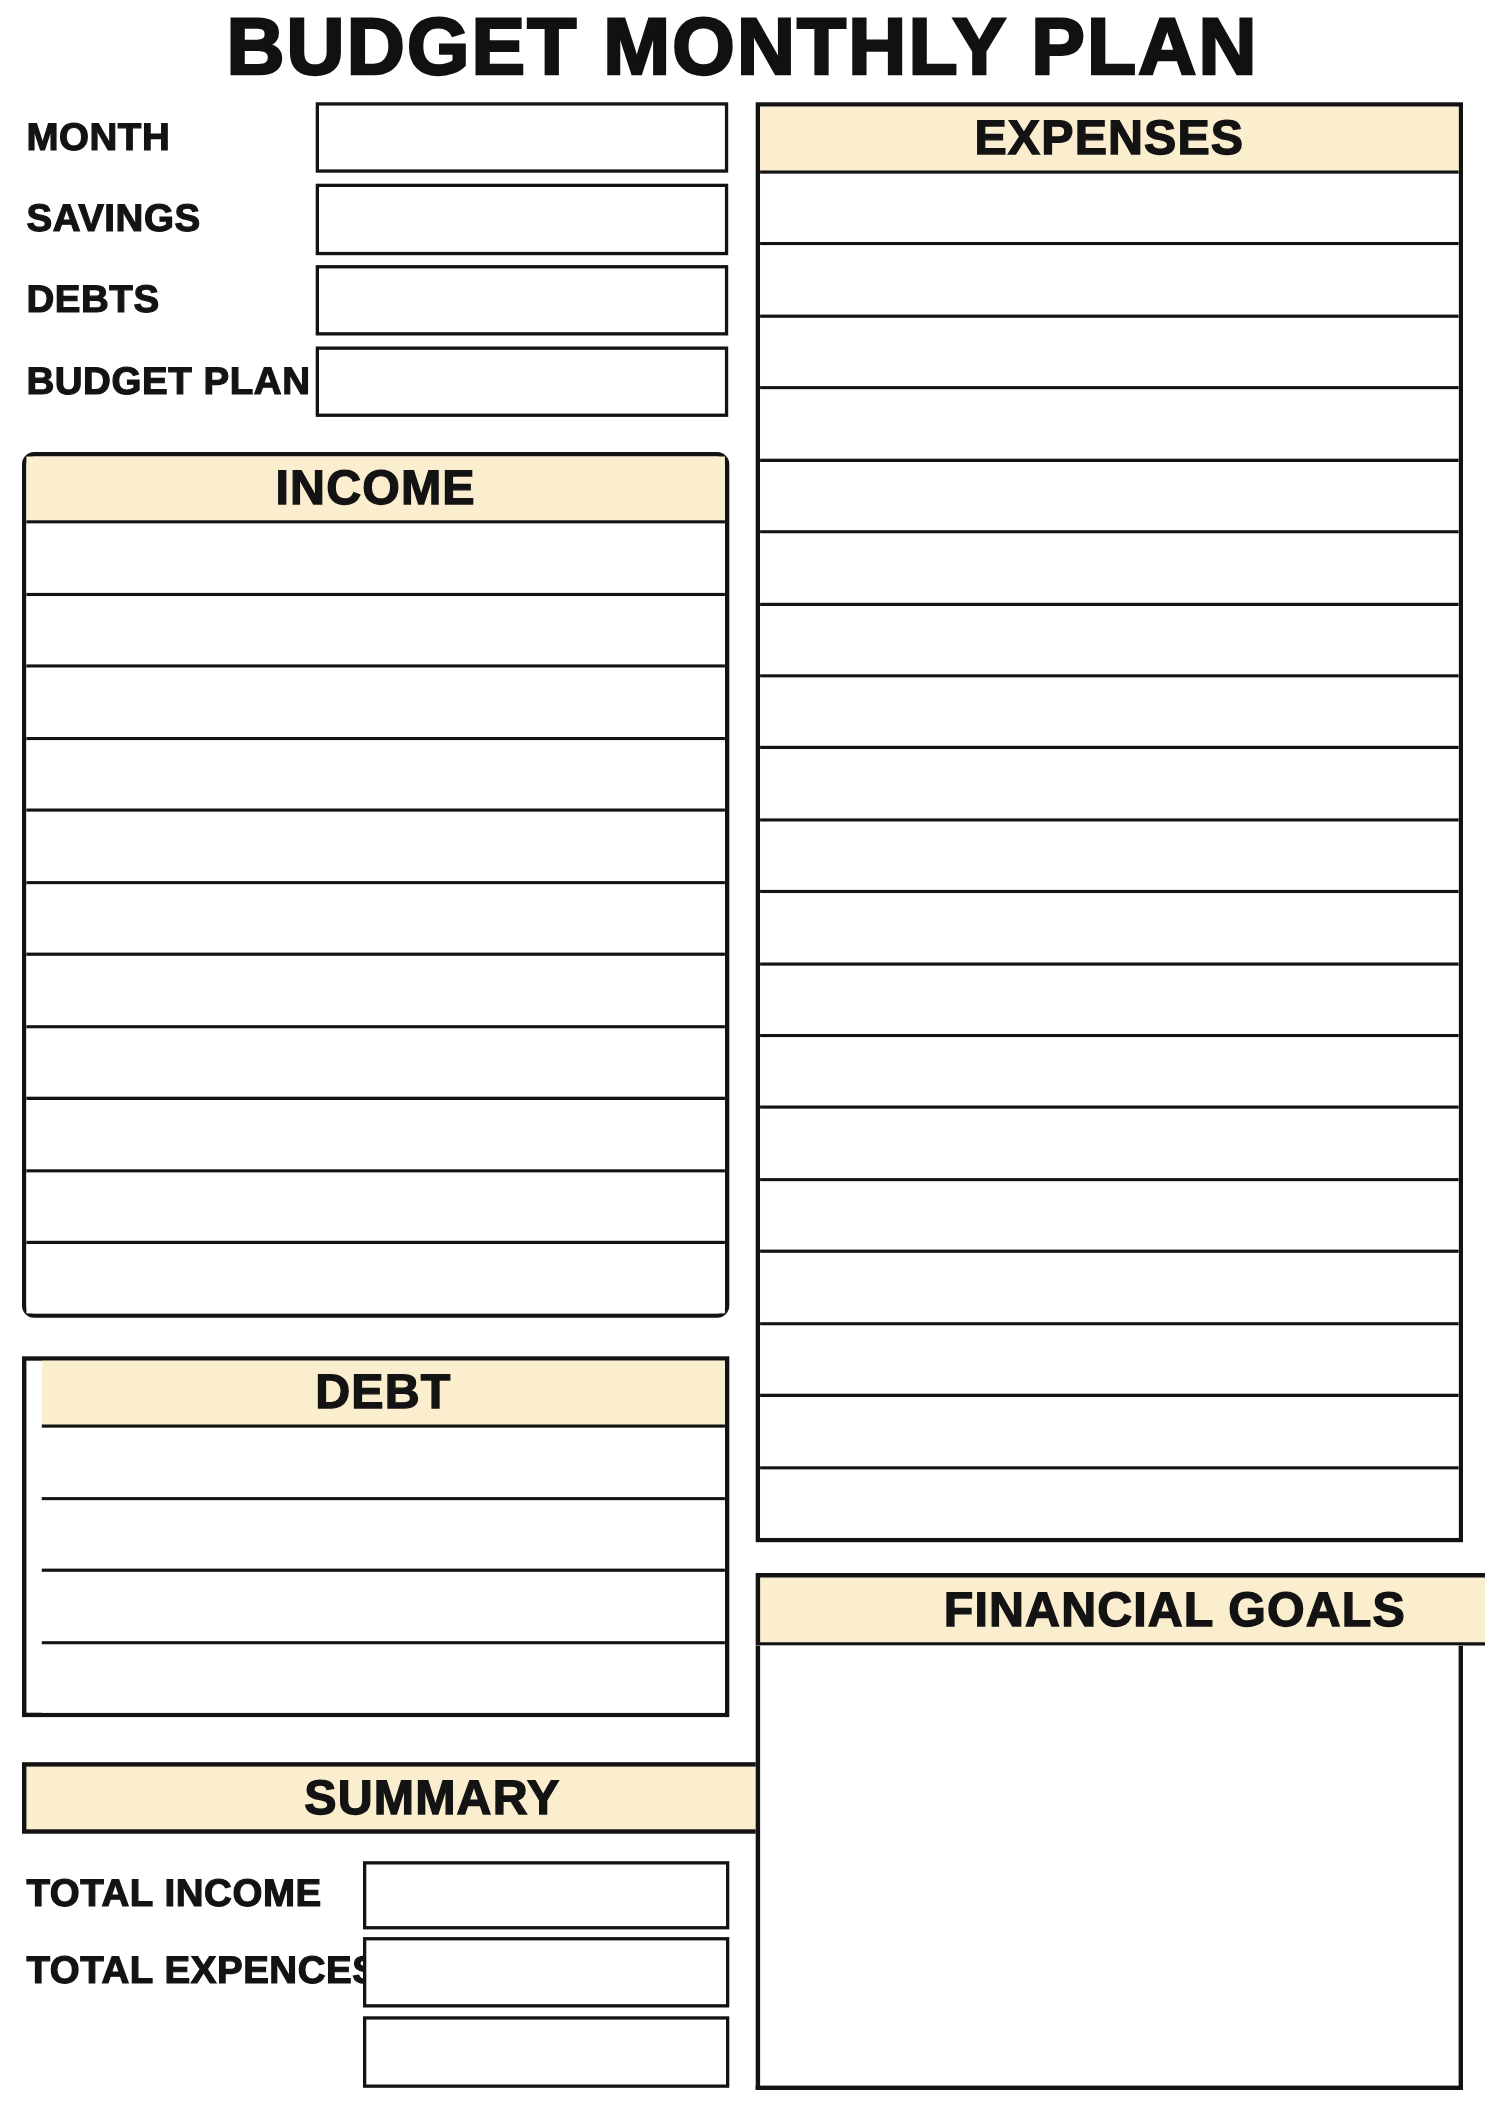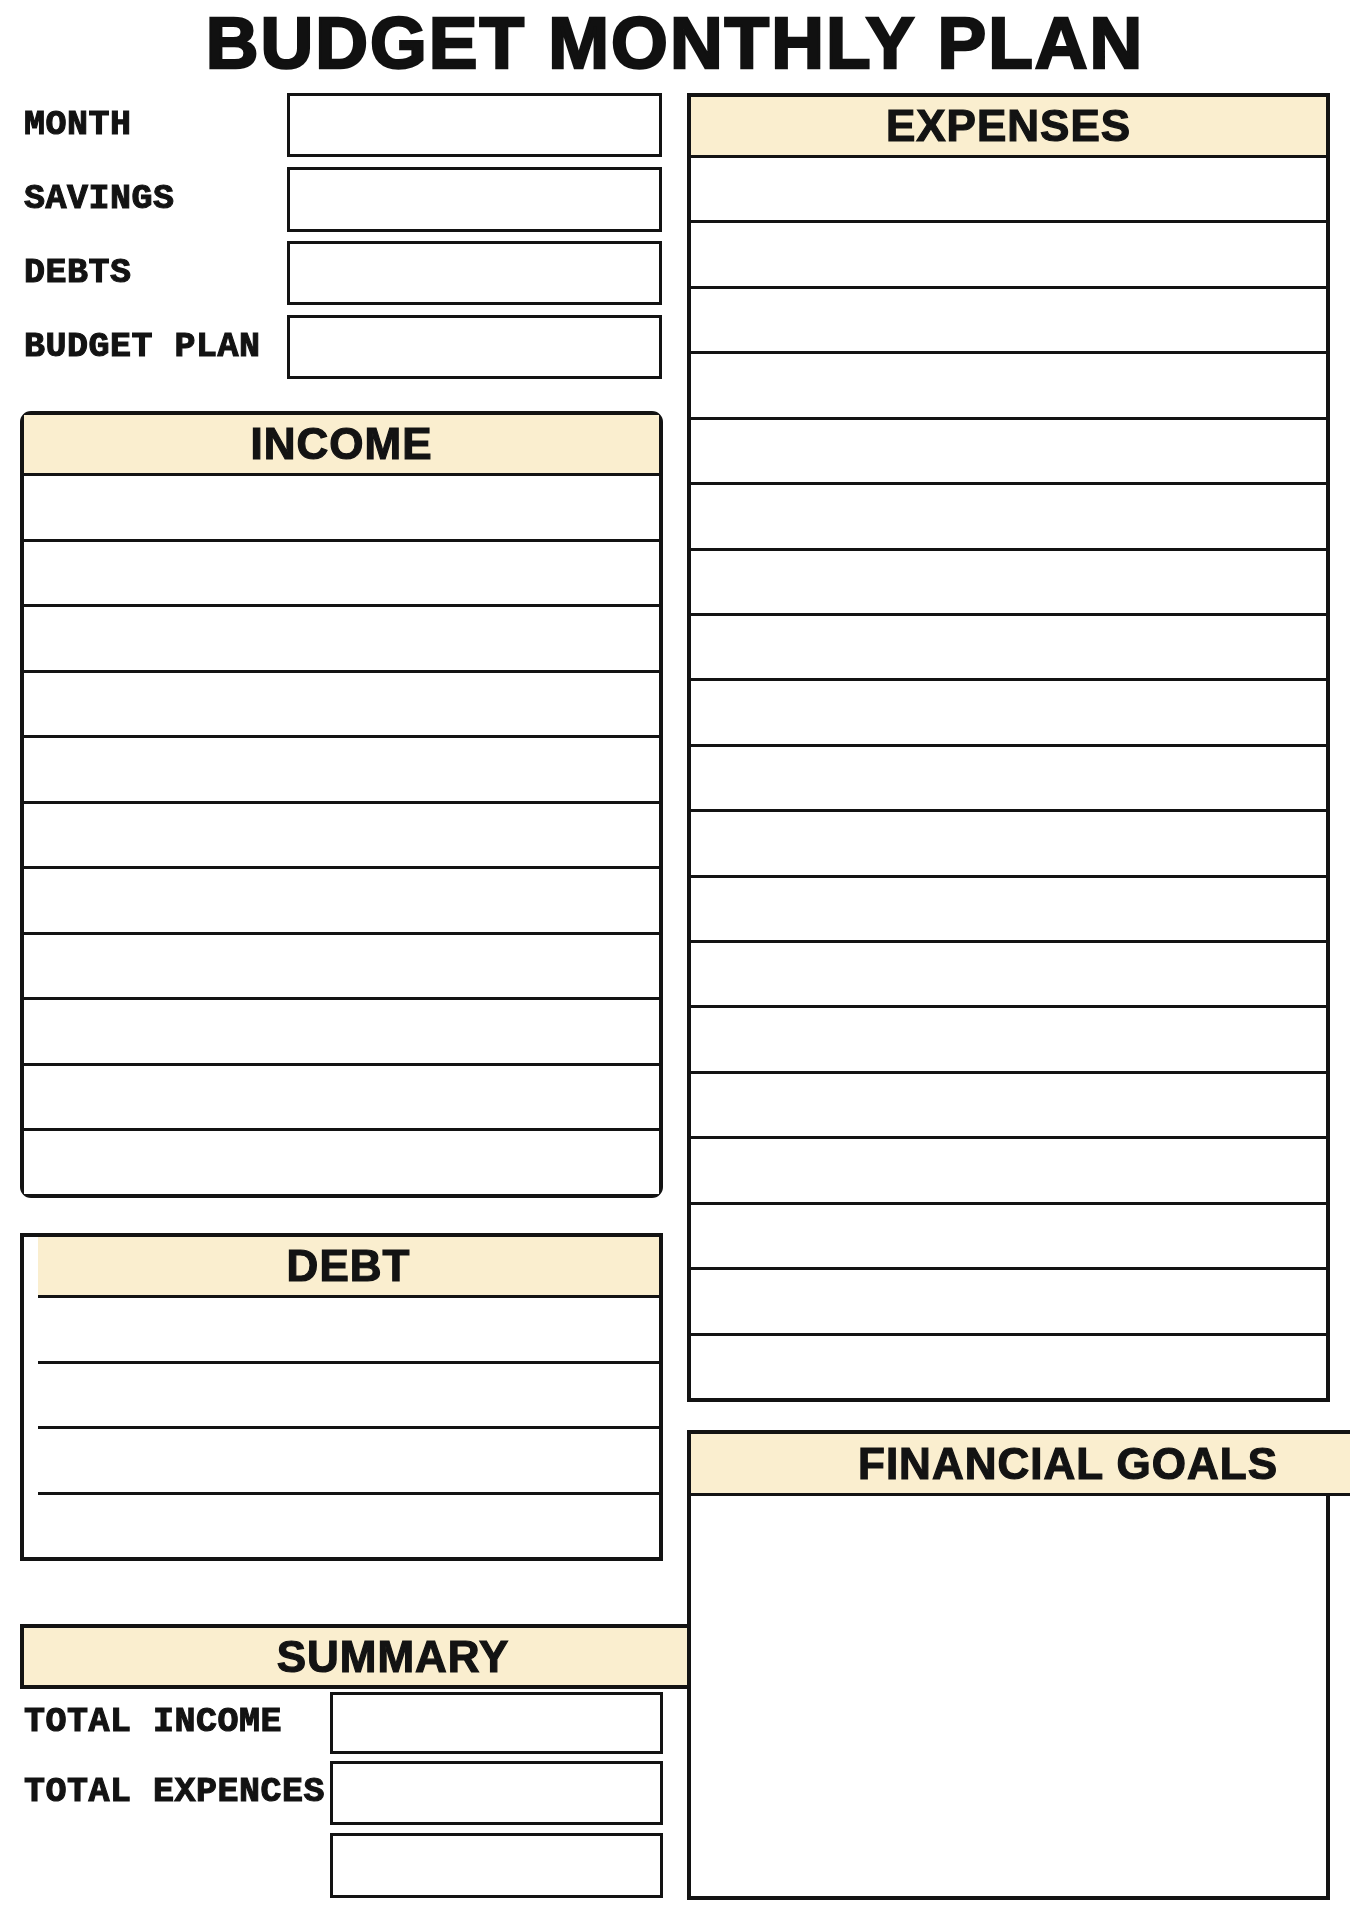--- a/index.html
+++ b/index.html
@@ -22,21 +22,20 @@
     white-space: nowrap;
   }
 
   
   .field-label {
     position: absolute; left: 24px;
     font-size: 35px; line-height: 40px; font-weight: bold;
     letter-spacing: 0.5px; color: #131313;
     -webkit-text-stroke: 1.1px #131313;
     white-space: nowrap;
-    font-family: Liberation Mono, monospace;
   }
   .tbox {
     position: absolute; left: 287px; width: 375px;
     border: 3px solid #131313; background: #fff;
     box-sizing: border-box;
   }
   .tbox.b1 { top: 93px;  height: 64px; }
   .tbox.b2 { top: 167px; height: 65px; }
   .tbox.b3 { top: 241px; height: 64px; }
   .tbox.b4 { top: 315px; height: 64px; }
@@ -67,21 +66,21 @@
   .debt-table     { left: 20px;  top: 1233px; width: 643px; height: 328px; padding-left: 14px; }
   .expenses-table { left: 687px; top: 93px;   width: 643px; height: 1309px; }
 
   
   .summary-header {
     position: absolute; left: 20px; top: 1602px; width: 746px; height: 65px;
     box-sizing: border-box; border: 4px solid #131313;
     background: #FAEECF;
     display: flex; align-items: center; justify-content: center;
     font-size: 44px; font-weight: bold; letter-spacing: 1px;
-    color: #131313; margin-top: 22px; -webkit-text-stroke: 1.2px #131313;
+    color: #131313; -webkit-text-stroke: 1.2px #131313;
   }
   .sbox {
     position: absolute; left: 330px; width: 333px;
     border: 3px solid #131313; background: #fff; box-sizing: border-box;
   }
   .sbox.s1 { top: 1692px; height: 62px; }
   .sbox.s2 { top: 1761px; height: 64px; }
   .sbox.s3 { top: 1833px; height: 65px; }
   .slbl1 { top: 1702px; }
   .slbl2 { top: 1772px; }

